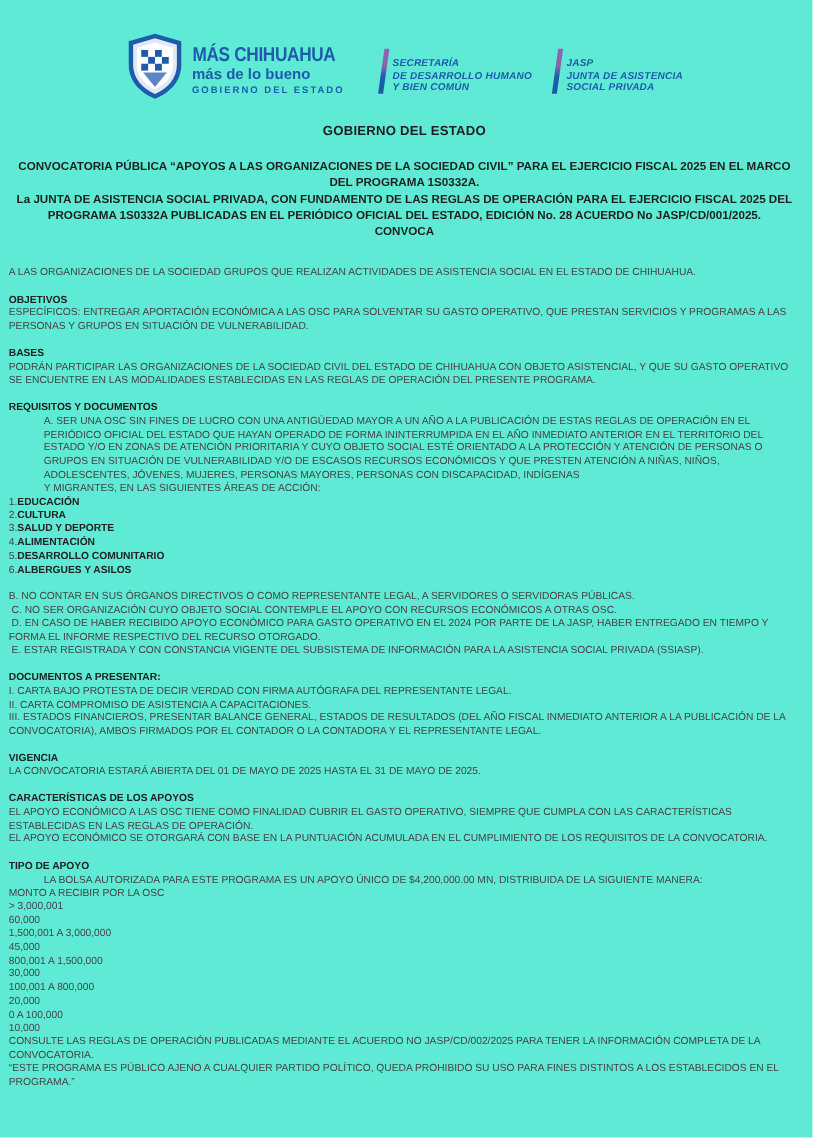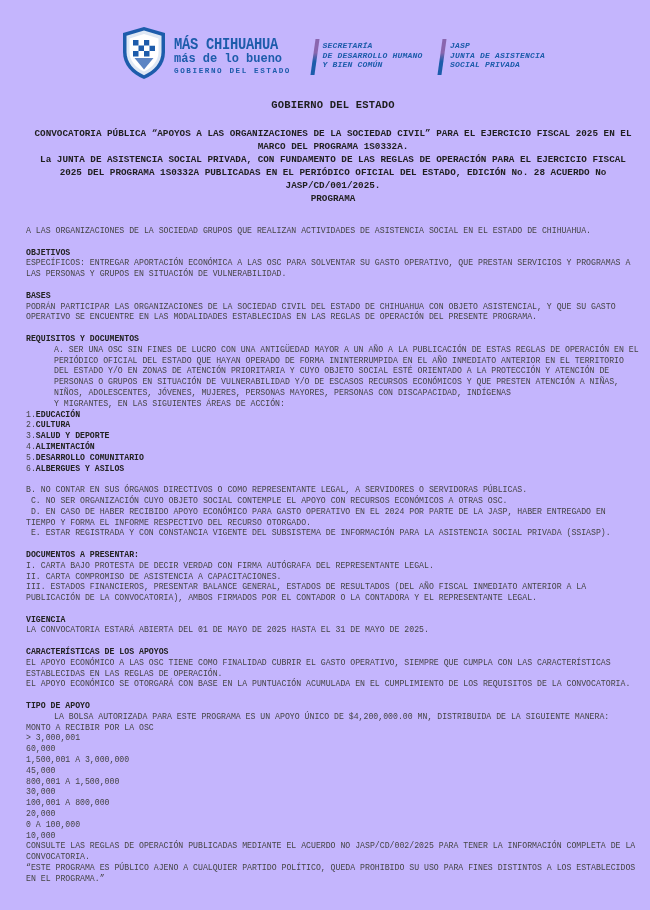--- a/index.html
+++ b/index.html
@@ -1,39 +1,39 @@
 <!DOCTYPE html>
 <html lang="es"><head>
 <meta charset="utf-8">
 <style>
   html, body { margin: 0; padding: 0; background: #ffffff; }
   .page {
     position: relative;
     width: 650px; height: 910px;
-    background: #c4b5fd;
+    background: #5eead4;
     overflow: hidden;
-    font-family: Liberation Mono, monospace;
+    font-family: Liberation Sans, sans-serif;
     color: #454545;
     box-sizing: border-box;
-    padding: 26px 10px 0 26px;
+    padding: 26px 10px 0 7px;
   }
   
   .header {
     display: flex; justify-content: center; align-items: center;
     gap: 18px; margin-bottom: 12px; min-height: 58px;
   }
   .logo-main { display: flex; align-items: center; gap: 7px; }
   .logo-main-text { color: #1d5cab; }
   .lm1 {
     font-size: 16px; font-weight: 800; letter-spacing: -0.3px;
     transform: scaleX(0.86); transform-origin: left center; white-space: nowrap;
   }
   .lm2 { font-size: 12px; font-weight: 800; margin-top: -2px; white-space: nowrap; }
   .lm3 { font-size: 7.6px; font-weight: 700; letter-spacing: 1.6px; margin-top: 1px; white-space: nowrap; }
-  .logo-block { display: flex; align-items: center; gap: 6px; }
+  .logo-block { display: flex; align-items: flex-end; gap: 6px; }
   .vbar {
     display: block; width: 3.5px; height: 36px; margin-top: 2px;
     transform: skewX(-8deg);
     background: linear-gradient(to bottom, #8a66ae 0%, #8a66ae 38%, #1d5cab 62%, #1d5cab 100%);
   }
   .logo-lines { color: #1d5cab; font-style: italic; }
   .logo-lines .ln { font-size: 8px; font-weight: 700; line-height: 9.5px; letter-spacing: 0.2px; white-space: nowrap; }
   .logo-lines .ln.heavy { font-weight: 900; }
   
   .doc-heading {
@@ -105,21 +105,21 @@
       </div>
     </div>
 
   </div>
 
   <div class="doc-heading">GOBIERNO DEL ESTADO</div>
 
   <div class="title-block">
     <p>CONVOCATORIA PÚBLICA “APOYOS A LAS ORGANIZACIONES DE LA SOCIEDAD CIVIL” PARA EL EJERCICIO FISCAL 2025 EN EL MARCO DEL PROGRAMA 1S0332A.</p>
     <p>La JUNTA DE ASISTENCIA SOCIAL PRIVADA, CON FUNDAMENTO DE LAS REGLAS DE OPERACIÓN PARA EL EJERCICIO FISCAL 2025 DEL PROGRAMA 1S0332A PUBLICADAS EN EL PERIÓDICO OFICIAL DEL ESTADO, EDICIÓN No. 28 ACUERDO No JASP/CD/001/2025.</p>
-    <p>PROGRAMA</p>
+    <p>CONVOCA</p>
   </div>
 
   <div class="body-text">
 
     <p class="para">A LAS ORGANIZACIONES DE LA SOCIEDAD GRUPOS QUE REALIZAN ACTIVIDADES DE ASISTENCIA SOCIAL EN EL ESTADO DE CHIHUAHUA.</p>
 
     <div>
       <h2 class="sec-title">OBJETIVOS</h2>
       <p class="para">ESPECÍFICOS: ENTREGAR APORTACIÓN ECONÓMICA A LAS OSC PARA SOLVENTAR SU GASTO OPERATIVO, QUE PRESTAN SERVICIOS Y PROGRAMAS A LAS PERSONAS Y GRUPOS EN SITUACIÓN DE VULNERABILIDAD.</p>
     </div>

